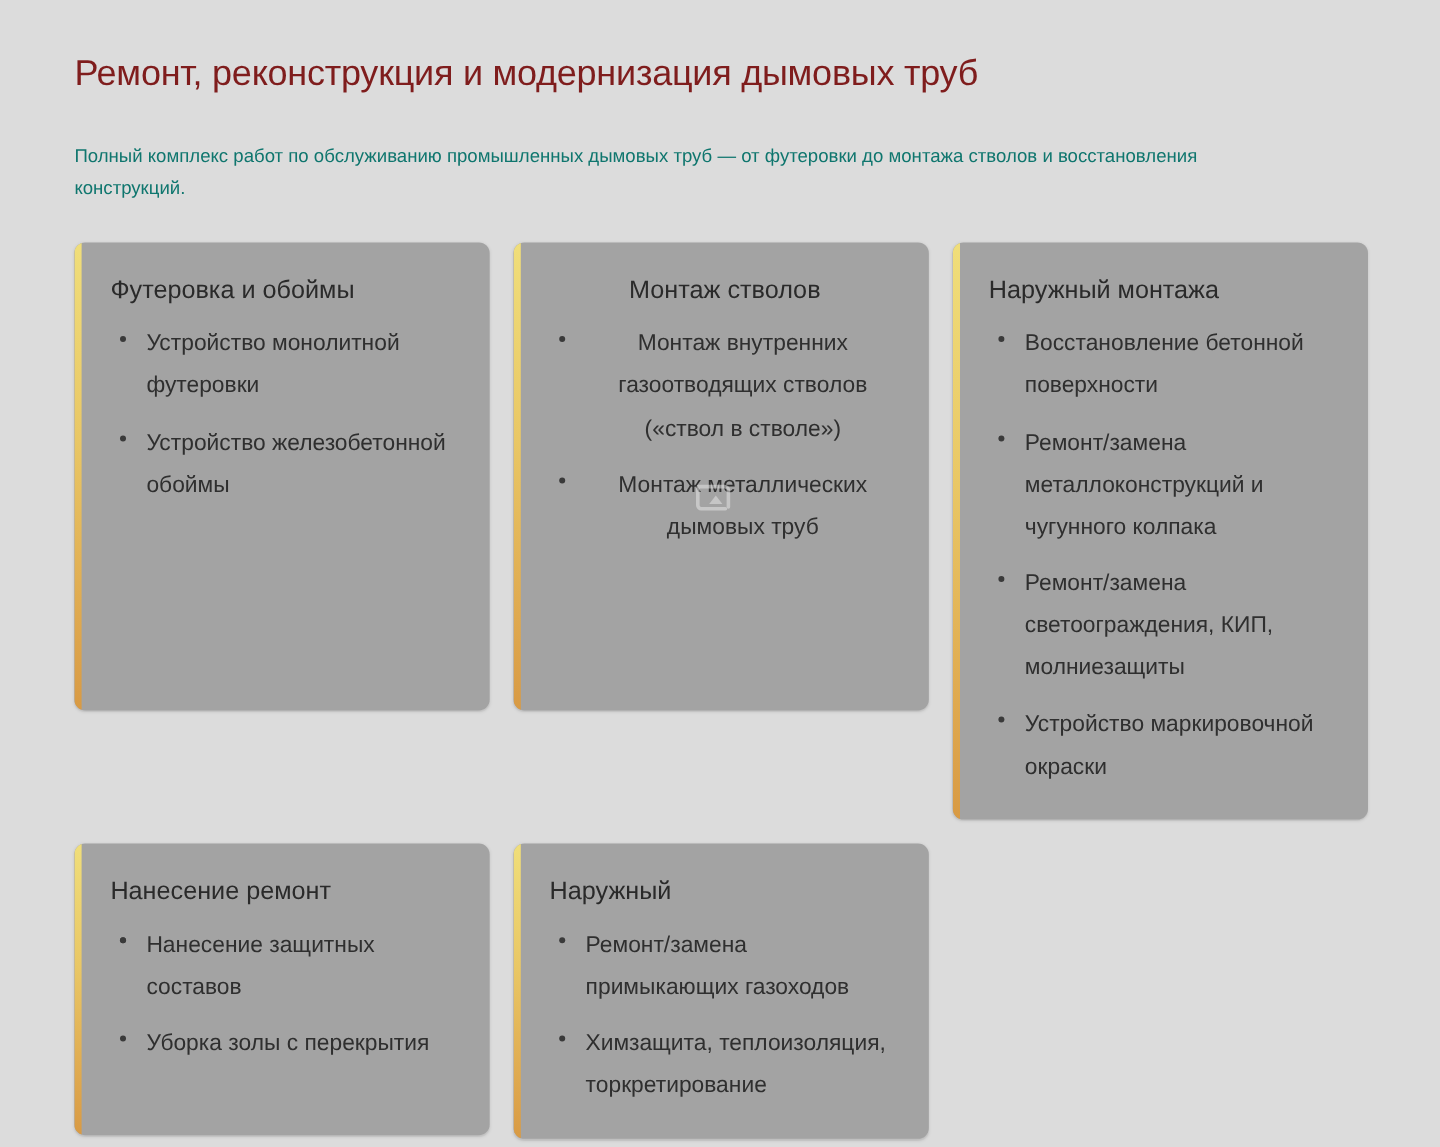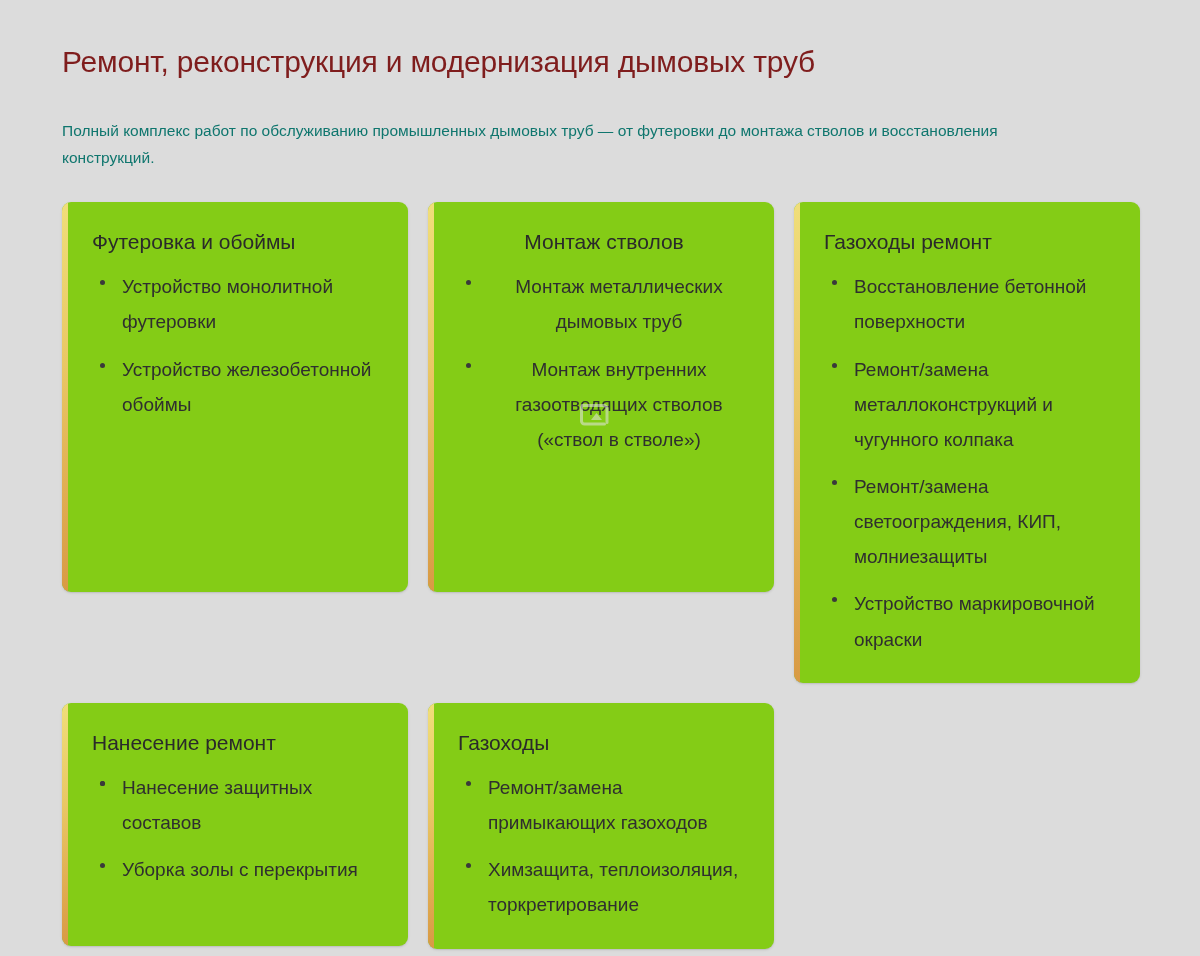--- a/index.html
+++ b/index.html
@@ -42,21 +42,21 @@
     display: grid;
     grid-template-columns: repeat(3, 346px);
     column-gap: 20px;
     row-gap: 20px;
     margin-top: 30px;
     align-items: start;
   }
 
   .card {
     position: relative;
-    background: #84cc16;
+    background: #a3a3a3;
     border-radius: 9px;
     padding: 26px 24px 26px 30px;
     box-shadow: 0 1px 3px rgba(0,0,0,0.10), 0 1px 1px rgba(0,0,0,0.05);
     overflow: hidden;
     min-height: 60px;
   }
   .card-accent {
     position: absolute;
     left: 0;
     top: 0;
@@ -140,39 +140,39 @@
         </li>
       </ul>
     </div>
 
     <div class="card card-2">
       <span class="card-accent"></span>
       <h2 class="card-title">Монтаж стволов</h2>
       <ul class="card-list">
         <li>
           <span class="bullet-dot"></span>
+          <span>Монтаж внутренних газоотводящих стволов («ствол в стволе»)</span>
+        </li>
+        <li>
+          <span class="bullet-dot"></span>
           <span>Монтаж металлических дымовых труб</span>
-        </li>
-        <li>
-          <span class="bullet-dot"></span>
-          <span>Монтаж внутренних газоотводящих стволов («ствол в стволе»)</span>
         </li>
       </ul>
       <span class="watermark">
         <svg width="38" height="34" viewBox="0 0 38 34" fill="none" xmlns="http://www.w3.org/2000/svg">
           <path d="M4 3.5h22a3 3 0 0 1 3 3v14" stroke="#e2e2e2" stroke-width="3" stroke-linecap="round" fill="none"></path>
           <path d="M3.5 5v14a3 3 0 0 0 3 3h20" stroke="#e6e6e6" stroke-width="3" stroke-linecap="round" fill="none"></path>
           <path d="M13 18l5.5-7 5.5 7z" fill="#e3e3e3"></path>
         </svg>
       </span>
     </div>
 
     <div class="card card-3">
       <span class="card-accent"></span>
-      <h2 class="card-title">Газоходы ремонт</h2>
+      <h2 class="card-title">Наружный монтажа</h2>
       <ul class="card-list">
         <li>
           <span class="bullet-dot"></span>
           <span>Восстановление бетонной поверхности</span>
         </li>
         <li>
           <span class="bullet-dot"></span>
           <span>Ремонт/замена металлоконструкций и чугунного колпака</span>
         </li>
         <li>
@@ -199,21 +199,21 @@
         </li>
         <li>
           <span class="bullet-dot"></span>
           <span>Уборка золы с перекрытия</span>
         </li>
       </ul>
     </div>
 
     <div class="card card-5">
       <span class="card-accent"></span>
-      <h2 class="card-title">Газоходы</h2>
+      <h2 class="card-title">Наружный</h2>
       <ul class="card-list">
         <li>
           <span class="bullet-dot"></span>
           <span>Ремонт/замена примыкающих газоходов</span>
         </li>
         <li>
           <span class="bullet-dot"></span>
           <span>Химзащита, теплоизоляция, торкретирование</span>
         </li>
       </ul>

